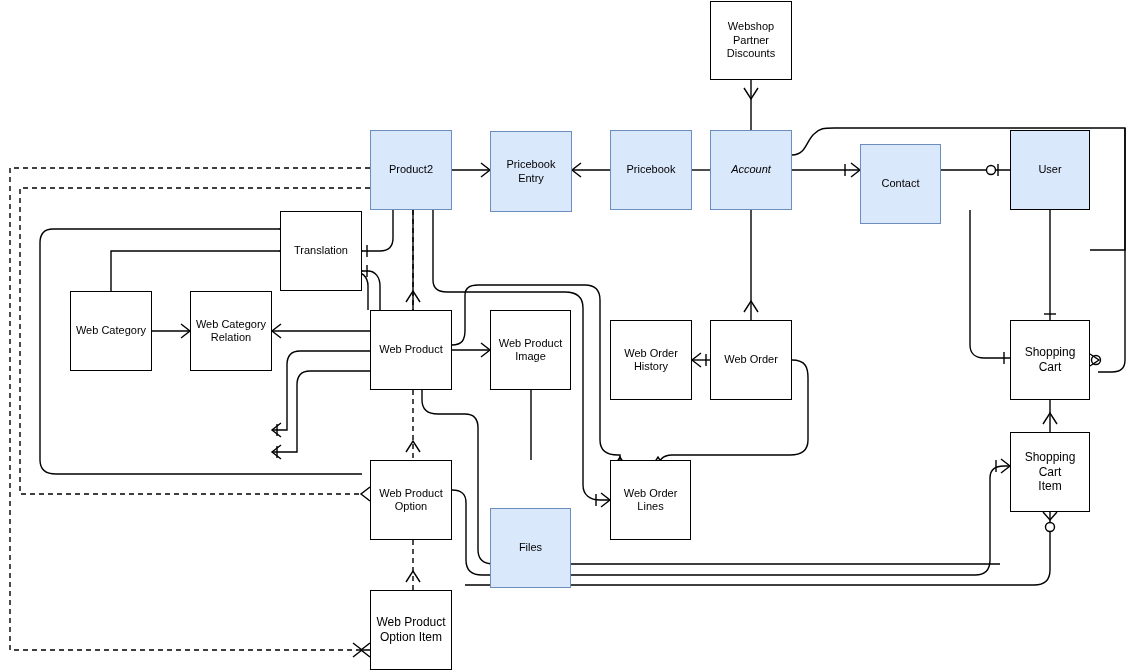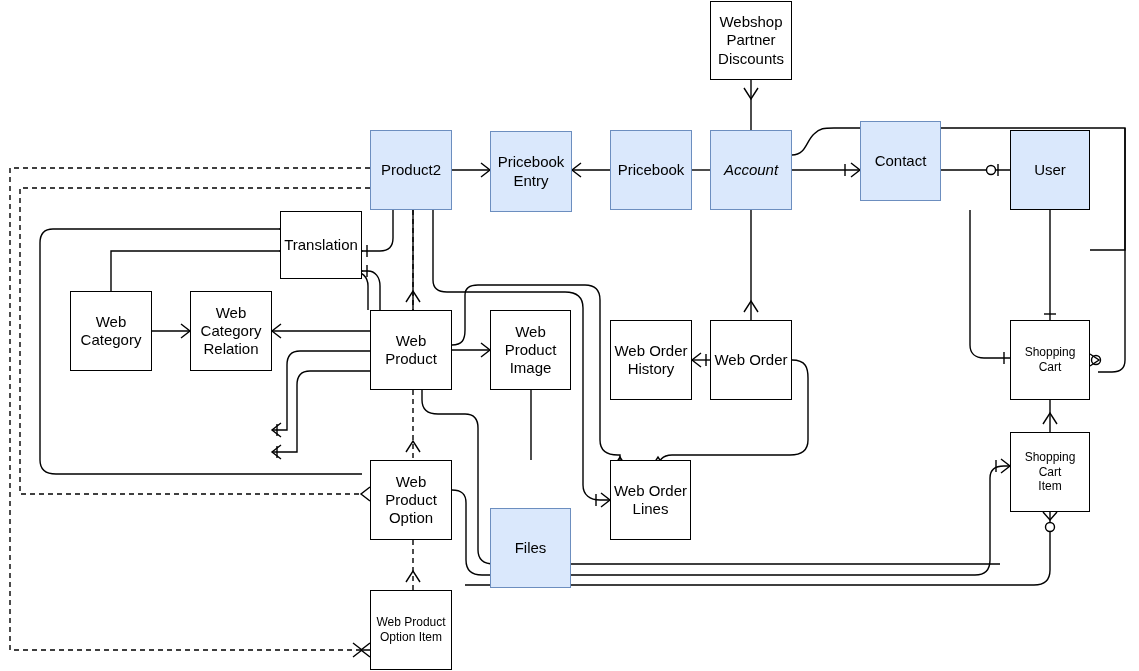--- a/index.html
+++ b/index.html
@@ -1,20 +1,20 @@
 <!DOCTYPE html>
 <html><head>
 <meta charset="utf-8">
 <style>
   html,body{margin:0;padding:0;background:#ffffff;}
   #stage{position:relative;width:1139px;height:671px;background:#ffffff;
          font-family:"Liberation Sans","DejaVu Sans",sans-serif;overflow:hidden;}
   #wires{position:absolute;left:0;top:0;width:1139px;height:671px;}
   .ent{position:absolute;box-sizing:border-box;display:flex;align-items:center;
-       justify-content:center;text-align:center;font-size:15px;color:#000;
+       justify-content:center;text-align:center;font-size:11px;color:#000;
        line-height:1.22;background:#ffffff;border:1.4px solid #000;z-index:2;}
   .ent.blue{background:#dae8fc;border-color:#6c8ebf;}
   .ent.blueblk{background:#dae8fc;border-color:#000;}
   .ent span{display:block;padding:0 1px;white-space:pre-line;}
 </style>
 </head>
 <body>
 
 <div id="stage">
 
@@ -155,29 +155,29 @@
     </div>
 
   <div class="ent blue" style="left:610px;top:130px;width:82px;height:80px;">
     <span>Pricebook</span>
     </div>
 
   <div class="ent blue" style="left:710px;top:130px;width:82px;height:80px;font-style:italic;">
     <span>Account</span>
     </div>
 
-  <div class="ent blue" style="left:860px;top:121px;width:81px;height:80px;">
+  <div class="ent blue" style="left:860px;top:144px;width:81px;height:80px;">
     <span>Contact</span>
     </div>
 
   <div class="ent blueblk" style="left:1010px;top:130px;width:80px;height:80px;">
     <span>User</span>
     </div>
 
-  <div class="ent" style="left:280px;top:211px;width:82px;height:68px;">
+  <div class="ent" style="left:280px;top:211px;width:82px;height:80px;">
     <span>Translation</span>
     </div>
 
   <div class="ent" style="left:70px;top:291px;width:82px;height:80px;">
     <span>Web Category</span>
     </div>
 
   <div class="ent" style="left:190px;top:291px;width:82px;height:80px;">
     <span>Web Category
 Relation</span>

